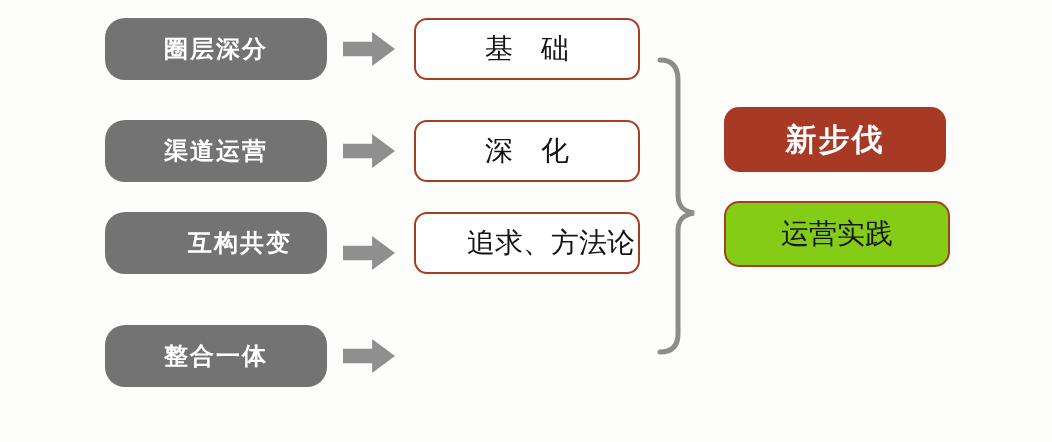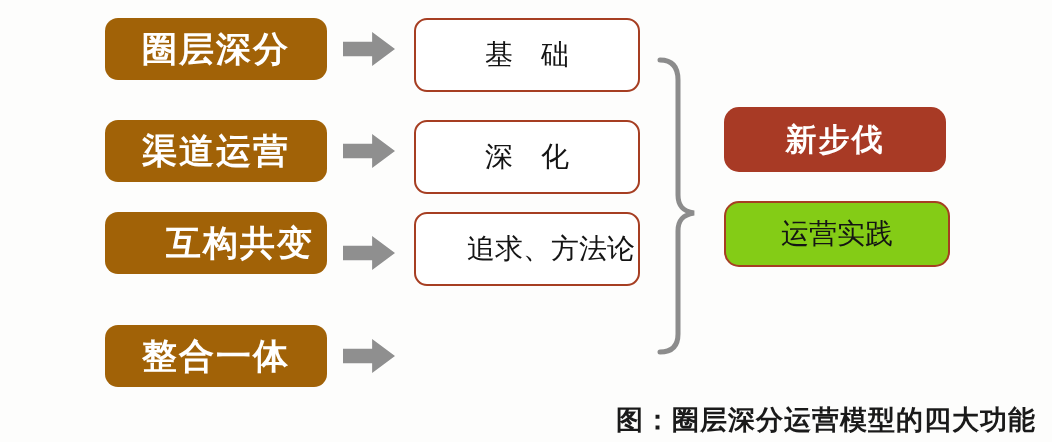--- a/index.html
+++ b/index.html
@@ -13,24 +13,24 @@
     height: 442px;
     background: #fdfdfc;
     font-family: "Liberation Sans", "DejaVu Sans", sans-serif;
     overflow: hidden;
   }
   .red-box {
     position: absolute;
     left: 105px;
     width: 222px;
     height: 62px;
-    background: #a16207;
-    border-radius: 13px;
+    background: #737373;
+    border-radius: 20px;
     color: #ffffff;
-    font-size: 35px;
+    font-size: 24px;
     font-weight: bold;
     display: flex;
     align-items: center;
     justify-content: center;
     letter-spacing: 2px;
     box-sizing: border-box;
   }
   .row1 { top: 18px; }
   .row2 { top: 120px; }
   .row3 { top: 212px; padding-left: 48px; }
@@ -44,21 +44,21 @@
     clip-path: polygon(0 29%, 56% 29%, 56% 0, 100% 50%, 56% 100%, 56% 71%, 0 71%);
   }
   .a1 { top: 32px; }
   .a2 { top: 134px; }
   .a3 { top: 236px; }
   .a4 { top: 339px; }
   .white-box {
     position: absolute;
     left: 414px;
     width: 226px;
-    height: 74px;
+    height: 62px;
     background: #ffffff;
     border: 2.5px solid #A63E22;
     border-radius: 13px;
     color: #141414;
     font-size: 28px;
     display: flex;
     align-items: center;
     justify-content: center;
     box-sizing: border-box;
   }
@@ -152,15 +152,14 @@
     <path d="M 10 8 C 22 8, 28 15, 28 28 L 28 143 C 28 153, 32 159, 44 161 C 32 163, 28 169, 28 179 L 28 282 C 28 294, 22 300, 10 300" fill="none" stroke="#8C8C8C" stroke-width="5" stroke-linecap="round"></path>
   </svg>
 
   <div class="result-primary">
     <span>新步伐</span>
   </div>
   <div class="result-secondary">
     <span>运营实践</span>
   </div>
 
-  <div class="caption">图：圈层深分运营模型的四大功能</div>
 
 </div>
 
 </body></html>

